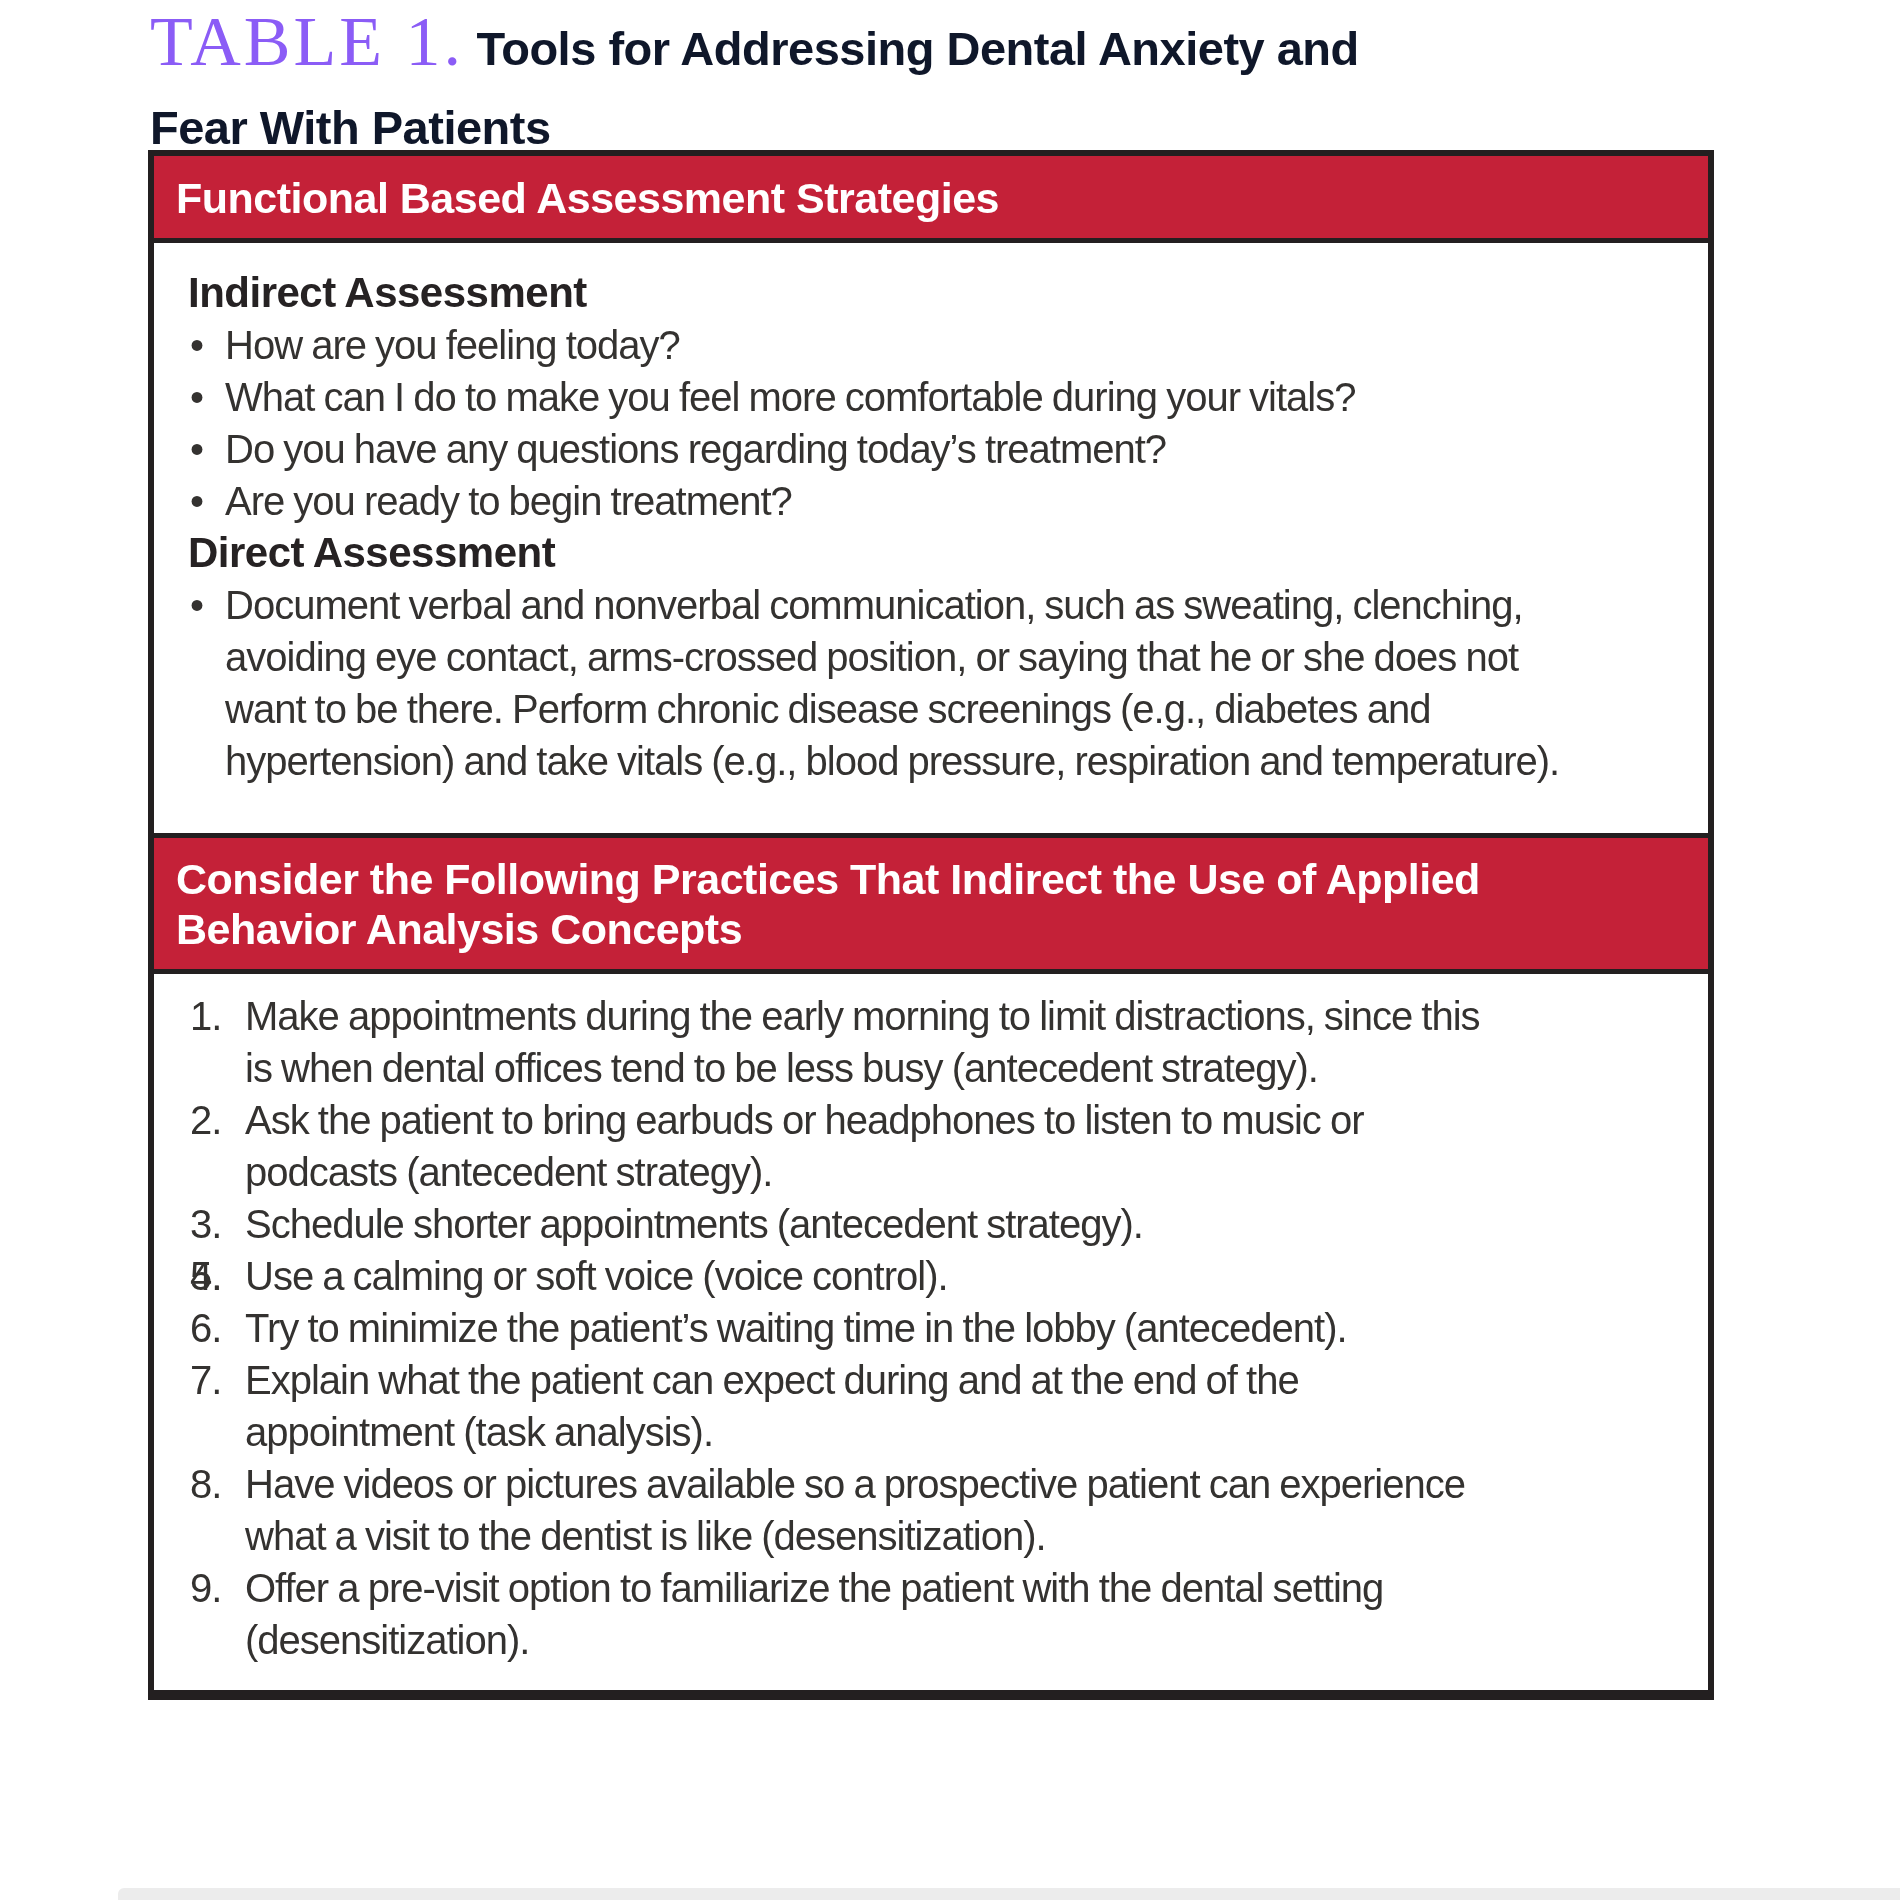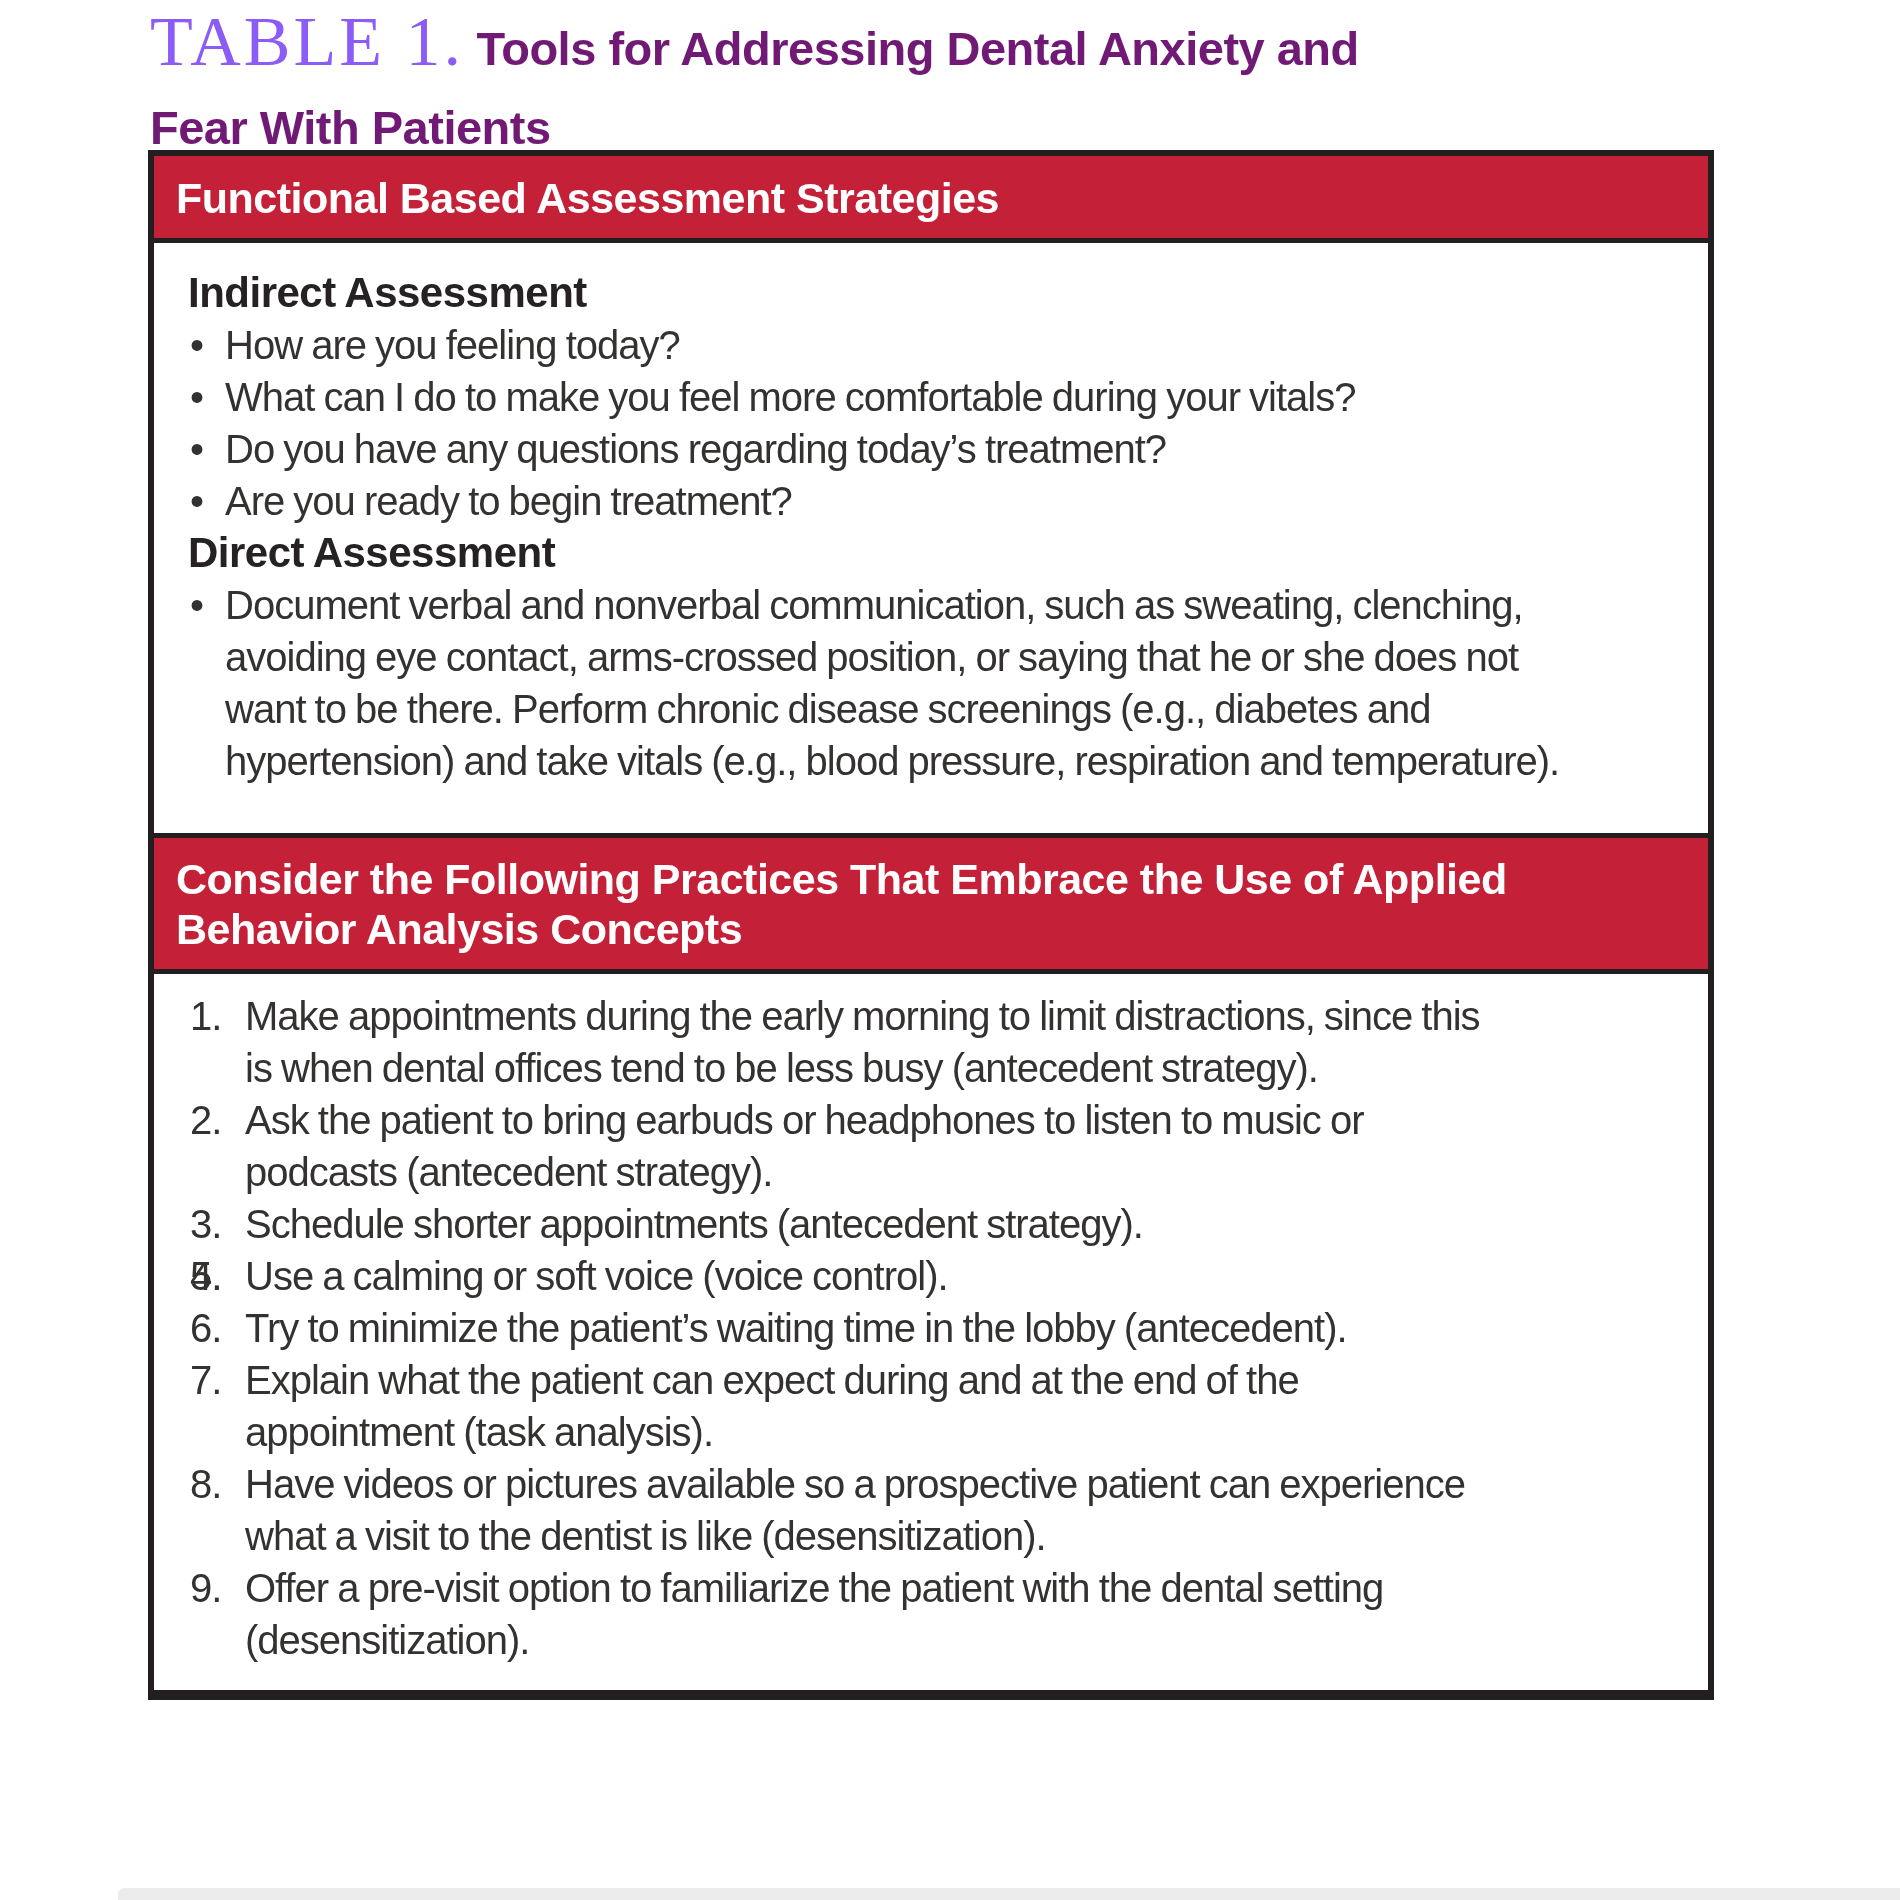--- a/index.html
+++ b/index.html
@@ -26,21 +26,21 @@
   }
   .title-line1 { white-space: nowrap; }
   .title-serif {
     font-family: "Liberation Serif", serif;
     font-size: 70px; font-weight: 400; letter-spacing: 3px;
     color: #8b5cf6;
   }
   .title-sans {
     font-family: "Liberation Sans", sans-serif;
     font-size: 47px; font-weight: 700; letter-spacing: -0.5px;
-    color: #701a75;
+    color: #0f172a;
   }
   .title-line2 { margin-top: 22px; line-height: 48px; }
 
   
   .dental-table {
     position: absolute; left: 148px; top: 150px; width: 1566px;
     border: 6px solid var(--border-black);
     border-bottom-width: 10px;
     background: #ffffff;
   }
@@ -108,21 +108,21 @@
           <li class="bullet-item"><span class="bullet-marker">•</span><span>What can I do to make you feel more comfortable during your vitals?</span></li>
           <li class="bullet-item"><span class="bullet-marker">•</span><span>Do you have any questions regarding today’s treatment?</span></li>
           <li class="bullet-item"><span class="bullet-marker">•</span><span>Are you ready to begin treatment?</span></li>
         </ul>
         <div class="sub-heading">Direct Assessment</div>
         <ul class="bullet-list">
           <li class="bullet-item"><span class="bullet-marker">•</span><span>Document verbal and nonverbal communication, such as sweating, clenching,<br>avoiding eye contact, arms-crossed position, or saying that he or she does not<br>want to be there. Perform chronic disease screenings (e.g., diabetes and<br>hypertension) and take vitals (e.g., blood pressure, respiration and temperature).</span></li>
         </ul>
       </div>
     <div class="red-band band2">
-      <div>Consider the Following Practices That Embrace the Use of Applied</div>
+      <div>Consider the Following Practices That Indirect the Use of Applied</div>
       <div>Behavior Analysis Concepts</div>
     </div>
     <div class="content content2" id="content2">
         <div class="num-item"><span class="num-marker">1.</span><span>Make appointments during the early morning to limit distractions, since this<br>is when dental offices tend to be less busy (antecedent strategy).</span></div>
         <div class="num-item"><span class="num-marker">2.</span><span>Ask the patient to bring earbuds or headphones to listen to music or<br>podcasts (antecedent strategy).</span></div>
         <div class="num-item"><span class="num-marker">3.</span><span>Schedule shorter appointments (antecedent strategy).</span></div>
         <div class="num-item"><span class="num-marker">4.</span></div>
         <div class="num-item"><span class="num-marker">5.</span><span>Use a calming or soft voice (voice control).</span></div>
         <div class="num-item"><span class="num-marker">6.</span><span>Try to minimize the patient’s waiting time in the lobby (antecedent).</span></div>
         <div class="num-item"><span class="num-marker">7.</span><span>Explain what the patient can expect during and at the end of the<br>appointment (task analysis).</span></div>

